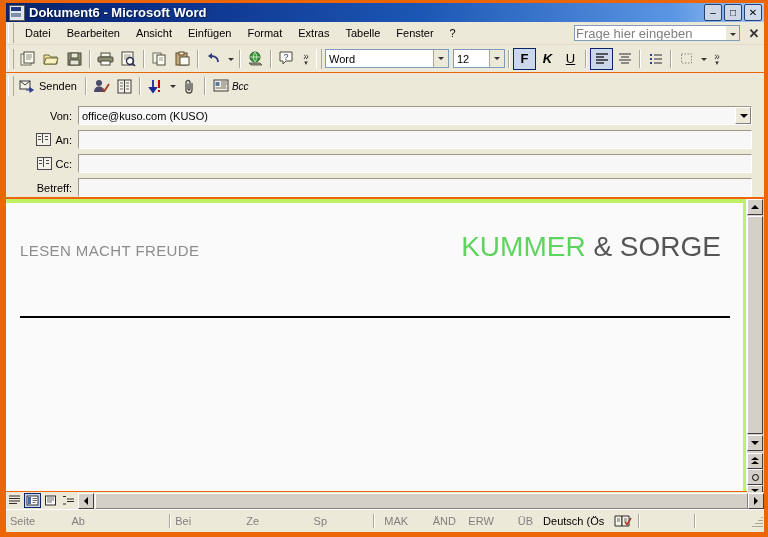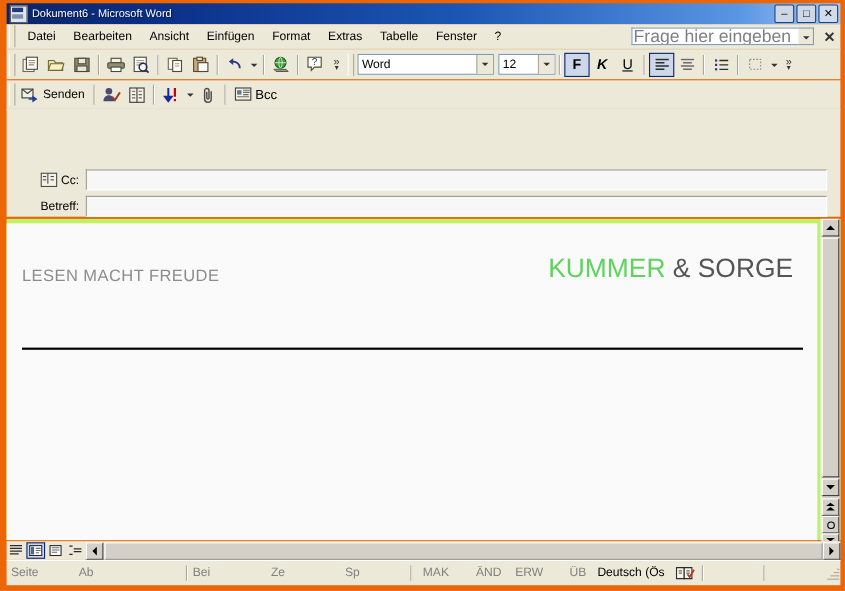--- a/index.html
+++ b/index.html
@@ -25,21 +25,21 @@
     width:14px;height:14px;margin-left:3px;margin-right:4px;flex:none;
     background:#dfe6ee;border:1px solid #5a5a5a;position:relative;
   }
   #title-icon:before{
     content:"";position:absolute;left:1px;top:1px;width:10px;height:4px;background:#25377c;
   }
   #title-icon:after{
     content:"";position:absolute;left:1px;top:7px;width:10px;height:4px;background:#7d8fa8;
   }
   #title-text{
-    color:#fff;font-weight:normal;font-size:10px;flex:1;
+    color:#fff;font-weight:bold;font-size:13px;flex:1;
     text-shadow:1px 1px 0 rgba(0,0,0,.45);white-space:nowrap;
   }
   .winbtn{
     width:16px;height:15px;margin-right:2px;flex:none;
     background:#cdd7e6;border:1px solid #24417a;border-radius:2px;
     position:relative;
   }
   .winbtn span{
     position:absolute;left:0;right:0;top:0;bottom:0;
     display:flex;align-items:center;justify-content:center;
@@ -54,21 +54,21 @@
   }
   .menu-item{
     padding:2px 8px;font-size:11px;color:#000;white-space:nowrap;
   }
   #ask-box{
     margin-left:auto;margin-right:2px;display:flex;align-items:center;
   }
   #ask-input{
     width:152px;height:16px;background:#fff;border:1px solid #7f9db9;
     border-right:none;
-    font-size:16px;color:#808080;padding:0 1px;line-height:16px;
+    font-size:13px;color:#808080;padding:0 1px;line-height:16px;
     box-sizing:border-box;white-space:nowrap;overflow:hidden;
   }
   #ask-drop{
     width:14px;height:16px;background:#ece9d8;border:1px solid #7f9db9;border-left:none;
     box-sizing:border-box;position:relative;
   }
   #ask-drop:after{
     content:"";position:absolute;left:4px;top:7px;
     border-left:3px solid transparent;border-right:3px solid transparent;border-top:3px solid #333;
   }
@@ -175,21 +175,21 @@
   }
   #page{
     position:absolute;left:0;top:4px;width:737px;height:288px;background:#fafafa;
     overflow:hidden;
   }
   #tagline{
     position:absolute;left:14px;top:39px;font-size:15px;color:#8c8c8c;
     letter-spacing:.4px;white-space:nowrap;
   }
   #brand{
-    position:absolute;right:22px;top:28px;font-size:24px;white-space:nowrap;
+    position:absolute;right:22px;top:28px;font-size:28px;white-space:nowrap;
   }
   #brand .g{color:#5fd35f;}
   #brand .d{color:#555;}
   #subbrand{
     position:absolute;right:58px;top:61px;font-size:13px;color:#5a5a5a;white-space:nowrap;
   }
   #hrule{
     position:absolute;left:14px;top:113px;width:710px;height:0;
     border-top:2px solid #000;
   }
@@ -459,27 +459,43 @@
         <path d="M11 4v7a3 3 0 0 1-6 0V3.5a2 2 0 0 1 4 0V10a1 1 0 0 1-2 0V4.5" fill="none" stroke="#4a4a4a" stroke-width="1.3"></path>
       </svg>
     </div>
     <div class="tsep"></div>
     <div id="bcc-btn" style="display:flex;align-items:center;height:22px;padding:0 4px;">
       <svg width="17" height="14" viewBox="0 0 17 14">
         <rect x="1" y="1" width="14" height="11" fill="#f4f2e8" stroke="#3a3a3a"></rect>
         <rect x="2.5" y="3" width="4" height="4" fill="#5a7a9a"></rect>
         <path d="M8 3h6M8 5h6M8 7h5M2.5 9h11" stroke="#6a6a5a"></path>
       </svg>
-      <span style="font-size:12px;margin-left:2px;">Bcc</span>
+      <span style="font-size:10px;margin-left:2px;font-style:italic;">Bcc</span>
     </div>
   </div>
 
   <div id="headerpane">
 
-
+    <div class="field" style="top:7px;width:758px;">
+      <div class="lab">Von:</div>
+      <div class="inp withdrop" style="width:674px;">
+        <span>office@kuso.com    (KUSO)</span>
+        <div class="vondrop"></div>
+      </div>
+    </div>
+
+    <div class="field" style="top:31px;width:758px;">
+      <div class="lab">
+        <span class="bookicon"></span>
+        <span>An:</span>
+      </div>
+      <div class="inp" style="width:674px;">
+        <span></span>
+      </div>
+    </div>
 
     <div class="field" style="top:55px;width:758px;">
       <div class="lab">
         <span class="bookicon"></span>
         <span>Cc:</span>
       </div>
       <div class="inp" style="width:674px;">
         <span></span>
       </div>
     </div>

